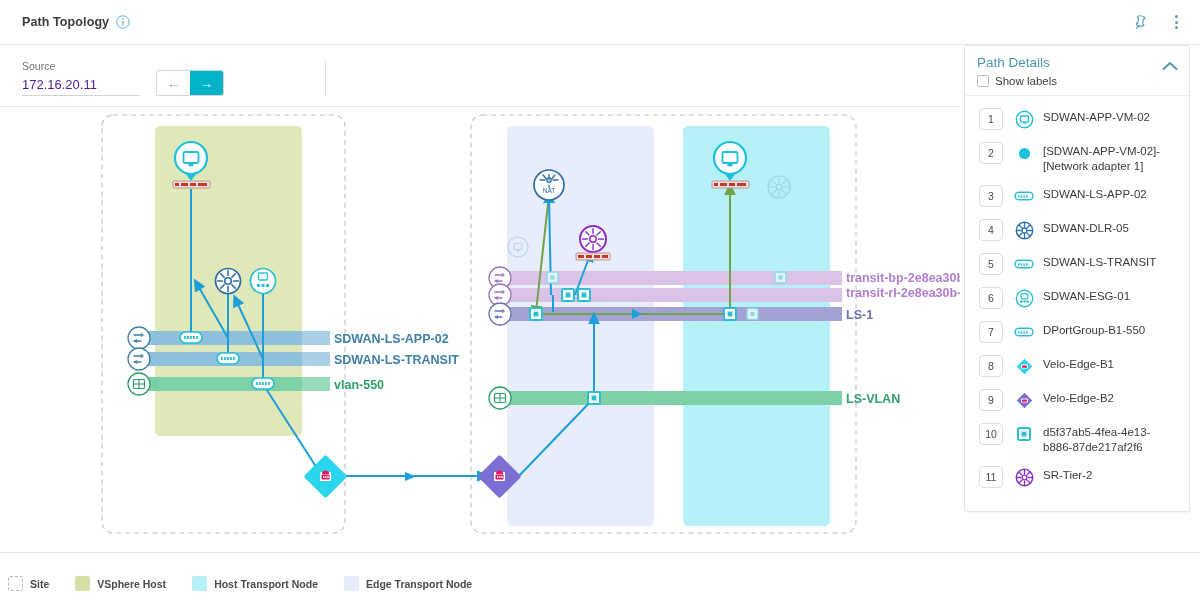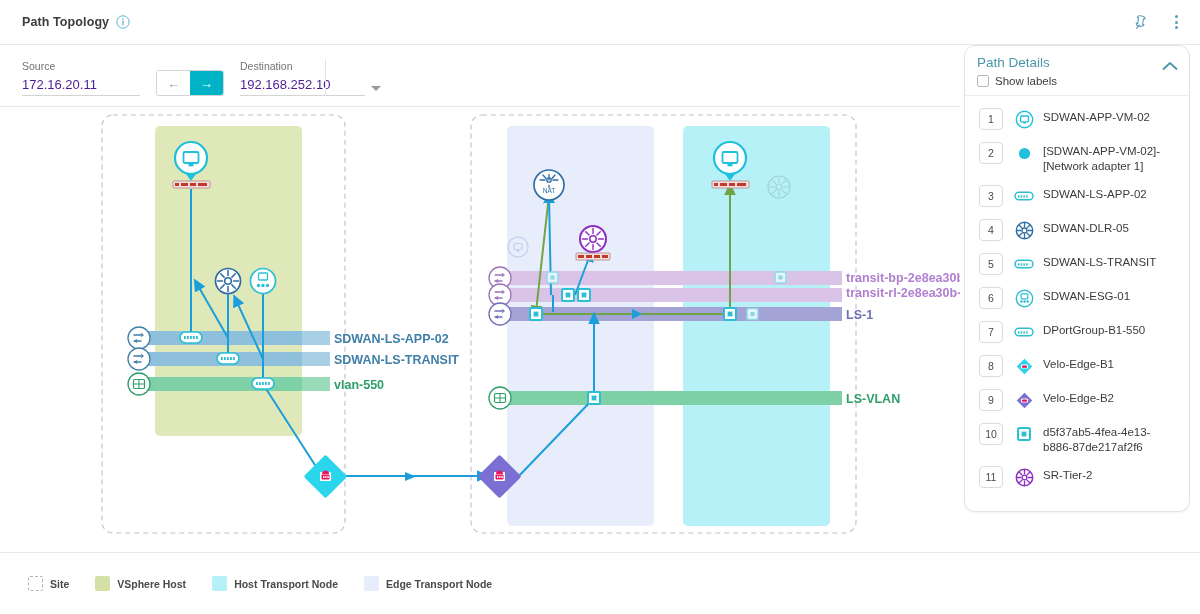--- a/index.html
+++ b/index.html
@@ -92,35 +92,35 @@
     background: #fff; overflow: hidden;
   }
   .canvas svg { display: block; }
 
   
   .legend {
     position: absolute; left: 0; top: 552px;
     width: 1200px; height: 62px;
     border-top: 1px solid #e8e8e8;
     display: flex; align-items: center;
-    padding-left: 28px; gap: 0;
+    padding-left: 8px; gap: 0;
   }
   .legend-item { display: flex; align-items: center; margin-right: 26px; }
   .legend-swatch {
     width: 15px; height: 15px; border-radius: 2px; margin-right: 7px;
   }
   .legend-swatch.site { background: #fff; border: 1px dashed #b4b4b4; }
   .legend-label { font-size: 10.5px; font-weight: bold; color: #4a4a4a; }
 
   
   .sidepanel {
     position: absolute; left: 964px; top: 45px;
     width: 226px; height: 467px;
     background: #fff;
-    border: 1px solid #e4e4e4; border-radius: 11px;
+    border: 1px solid #e4e4e4; border-radius: 3px;
     box-shadow: 0 1px 2px rgba(0,0,0,.05);
     overflow: hidden;
   }
   .sp-head {
     height: 50px; padding: 9px 12px 0 12px;
     border-bottom: 1px solid #ededed;
     position: relative;
   }
   .sp-title { font-size: 13.5px; color: #4a97ab; font-weight: normal; }
   .sp-collapse {
@@ -190,27 +190,20 @@
     <div class="field">
       <span class="field-label">Source</span>
       <input class="field-value" type="text" value="172.16.20.11" style="">
     </div>
 
     <div class="dir-toggle">
       <div class="dir-btn">←</div>
       <div class="dir-btn active">→</div>
     </div>
 
-    <div class="dest-wrap">
-      <div class="field dest" style="margin-left:0">
-        <span class="field-label">Destination</span>
-        <input class="field-value" type="text" value="192.168.252.10" style="">
-      </div>
-      <span class="caret-down"></span>
-    </div>
     <div class="vsep"></div>
   </div>
 
   <div class="canvas">
     <svg width="960" height="445" viewBox="0 0 960 445">
       <defs>
         <marker id="ahB" markerWidth="7" markerHeight="7" refX="3.2" refY="3" orient="auto">
           <path d="M0,0 L6.4,3 L0,6 z" fill="#1b9ed9"></path>
         </marker>
         <marker id="ahG" markerWidth="7" markerHeight="7" refX="3.2" refY="3" orient="auto">

